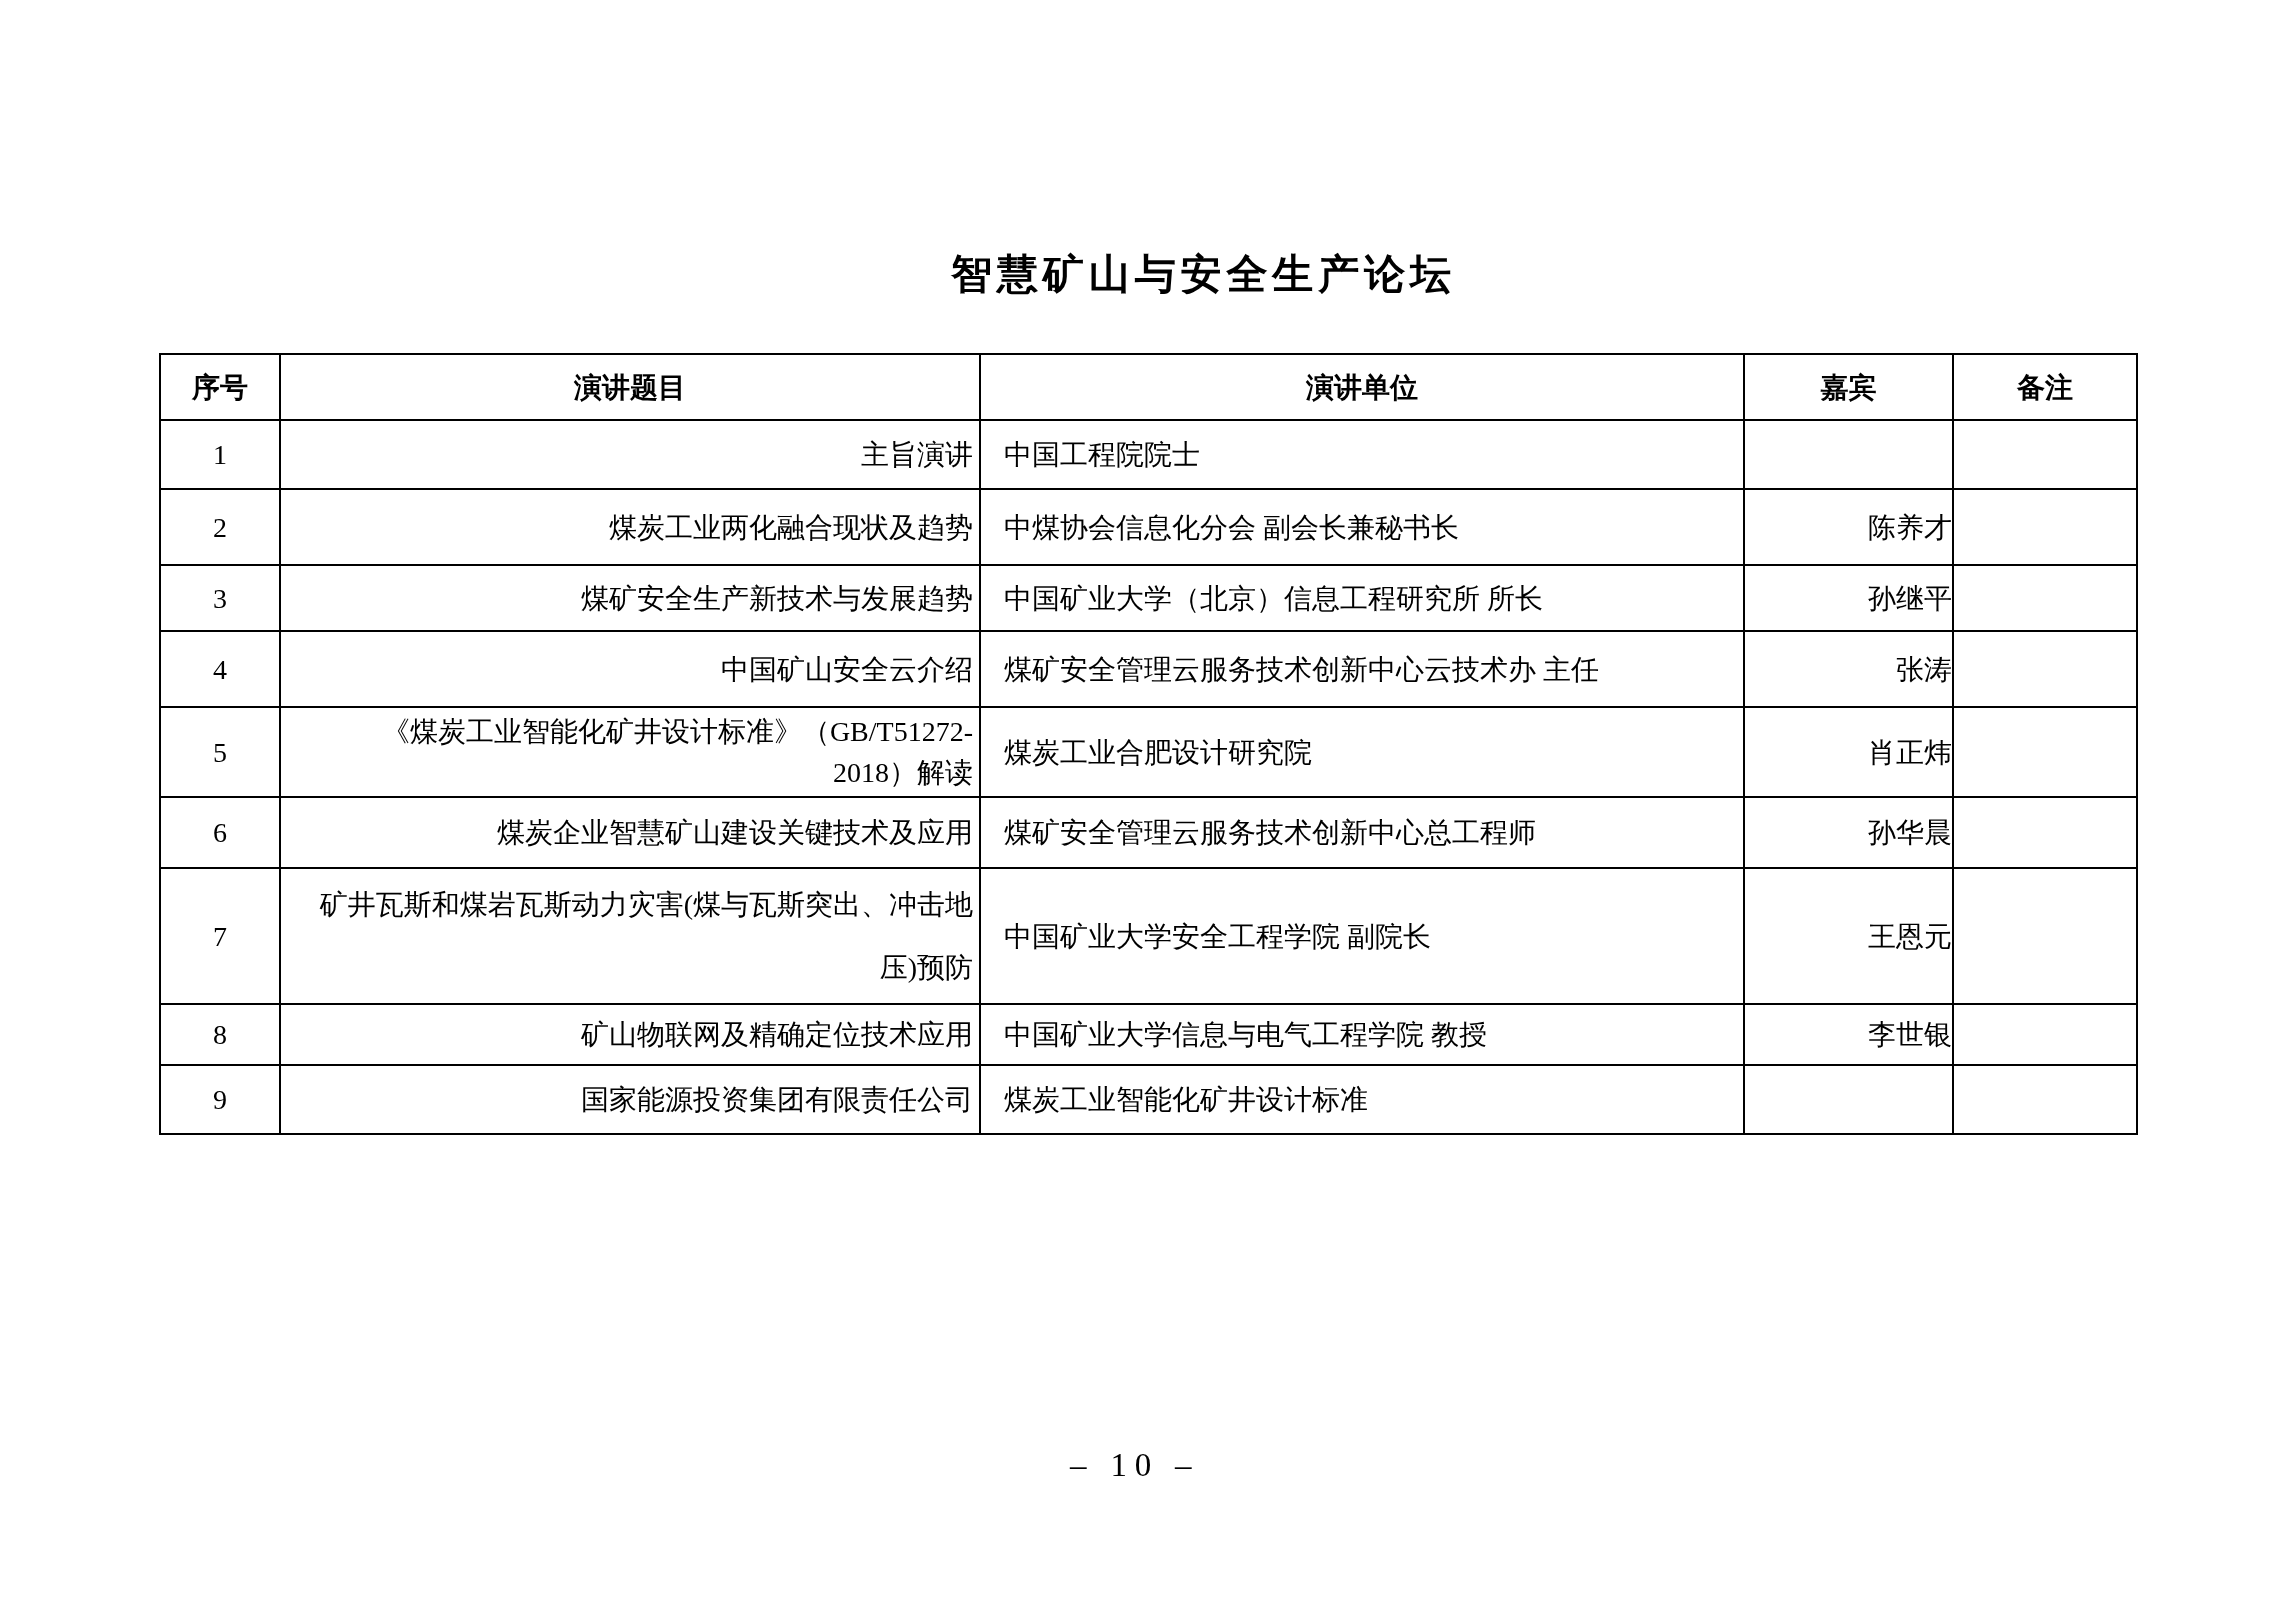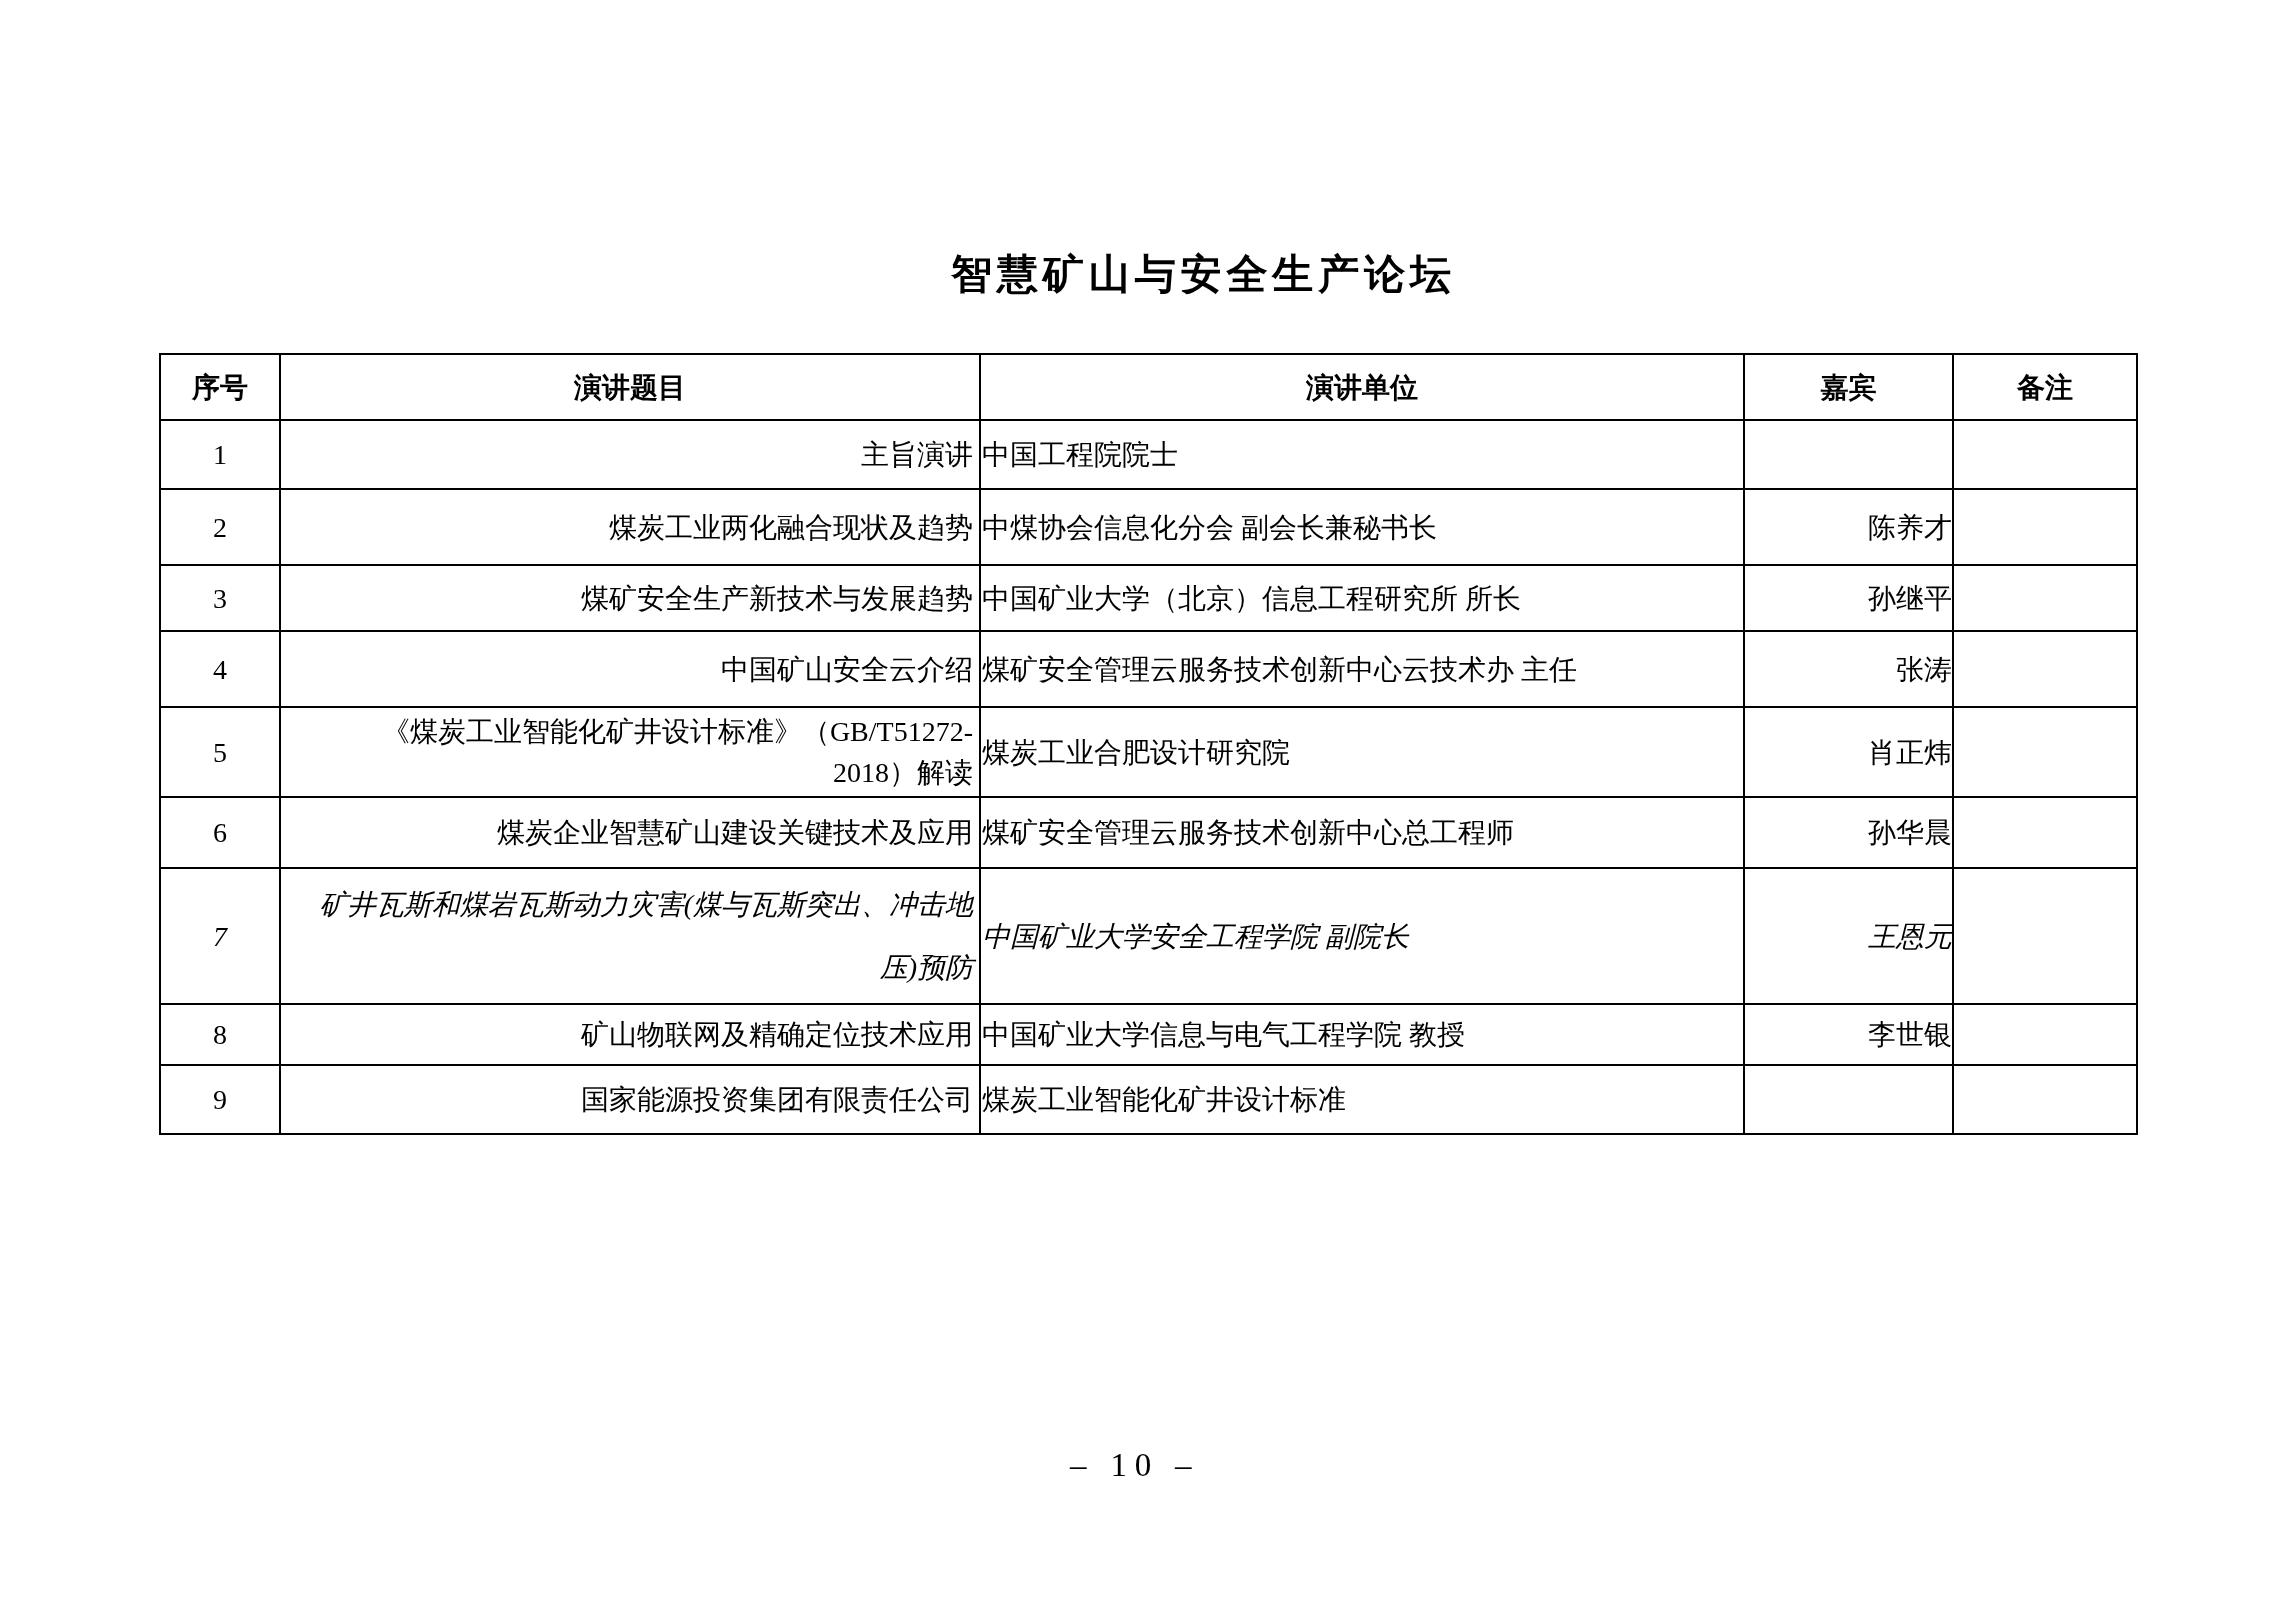--- a/index.html
+++ b/index.html
@@ -54,32 +54,32 @@
     overflow: hidden;
   }
   .agenda thead th {
     height: 66px;
     font-weight: bold;
     text-align: center;
     font-size: 28px;
   }
   .agenda td.num-cell   { text-align: center; }
   .agenda td.topic-cell { text-align: right; padding-left: 21.6px; padding-right: 6px; }
-  .agenda td.org-cell   { text-align: left; padding-left: 1px;  padding-right: 11.8px; }
+  .agenda td.org-cell   { text-align: left; padding-left: 23px;  padding-right: 11.8px; }
   .agenda td.guest-cell { text-align: right; }
   .agenda td.note-cell  { }
 
   
   .agenda tbody tr:nth-child(1)  td { height: 69px; }
   .agenda tbody tr:nth-child(2)  td { height: 76px; }
   .agenda tbody tr:nth-child(3)  td { height: 66px; }
   .agenda tbody tr:nth-child(4)  td { height: 76px; }
   .agenda tbody tr:nth-child(5)  td { height: 90px; }
   .agenda tbody tr:nth-child(6)  td { height: 71px; }
-  .agenda tbody tr:nth-child(7)  td { height: 136px; font-style: italic; }
+  .agenda tbody tr:nth-child(7)  td { height: 136px; }
   .agenda tbody tr:nth-child(8)  td { height: 61px; }
   .agenda tbody tr:nth-child(9)  td { height: 69px; }
   .agenda tbody tr:nth-child(10) td { height: 74px; }
   
   .agenda tbody tr:nth-child(7) td.topic-cell { line-height: 63px; }
 
   
   .page-number {
     position: absolute;
     top: 1447px;

